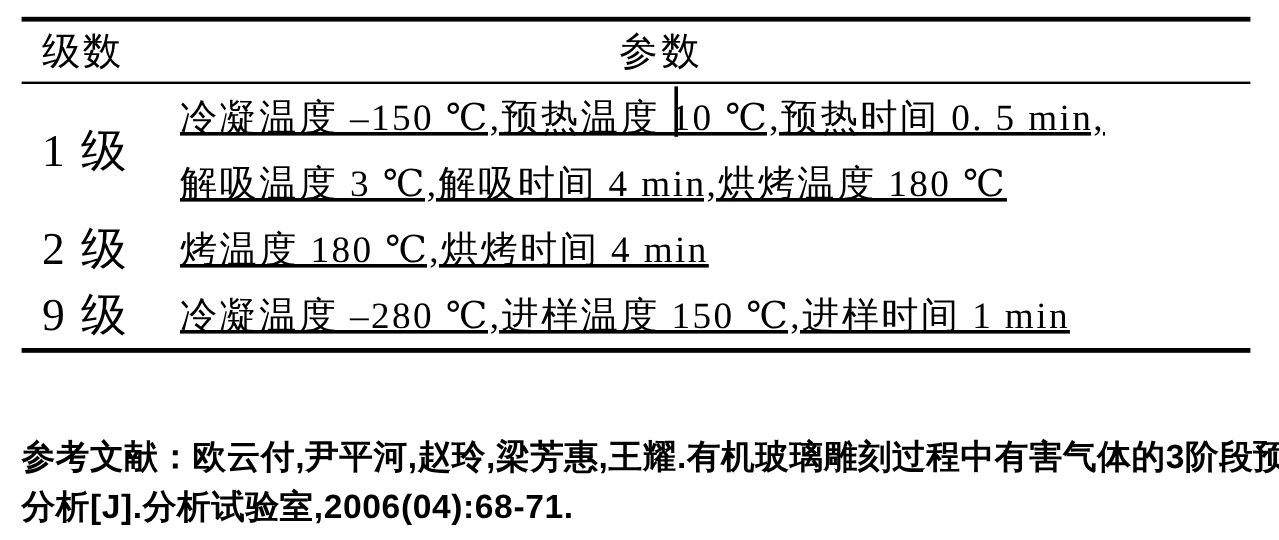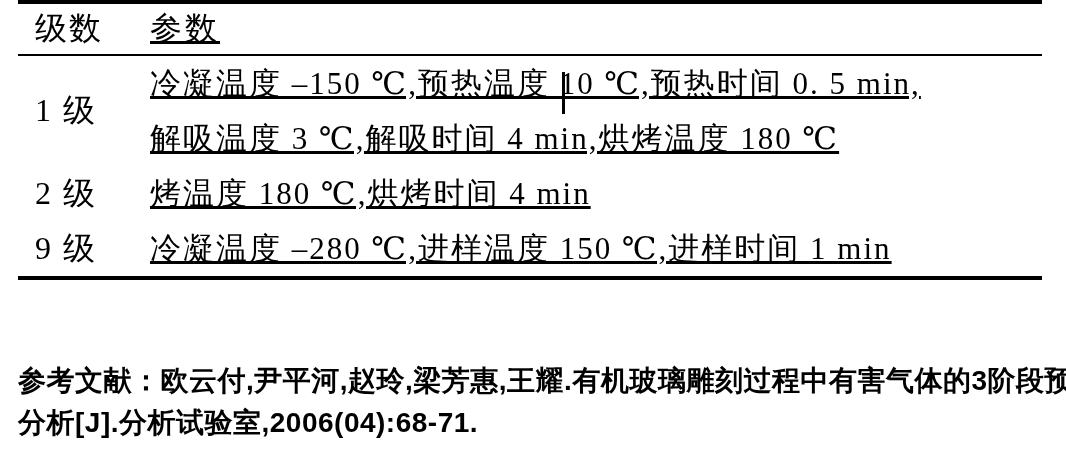--- a/index.html
+++ b/index.html
@@ -12,48 +12,47 @@
     width: 1066px;
     height: 450px;
     background: #ffffff;
     color: #000000;
     font-family: "Liberation Serif", "DejaVu Serif", serif;
     overflow: hidden;
   }
   .table {
     position: absolute;
     left: 18px;
-    top: 0;
+    top: 14px;
     width: 1024px;
   }
   .rule { background: #000000; width: 100%; }
   .rule.thick { height: 4px; }
   .rule.thin  { height: 2px; }
 
   .header-row {
     display: flex;
     align-items: center;
     height: 50px;
     font-size: 32px;
     letter-spacing: 3px;
   }
   .col-label {
     flex: 0 0 132px;
     padding-left: 17px;
     box-sizing: border-box;
-    font-size: 32px;
+    font-size: 38px;
     letter-spacing: 2px;
     white-space: nowrap;
   }
   .header-row .col-label { font-size: 32px; }
   .col-content { flex: 1; min-width: 0; }
   .header-row .col-content {
-    text-align: left;
+    text-align: center;
     padding-right: 90px;
-    text-decoration: underline;
   }
   .row {
     display: flex;
     align-items: center;
   }
   .row .line {
     font-size: 31px;
     line-height: 55px;
     letter-spacing: 2px;
     white-space: nowrap;

